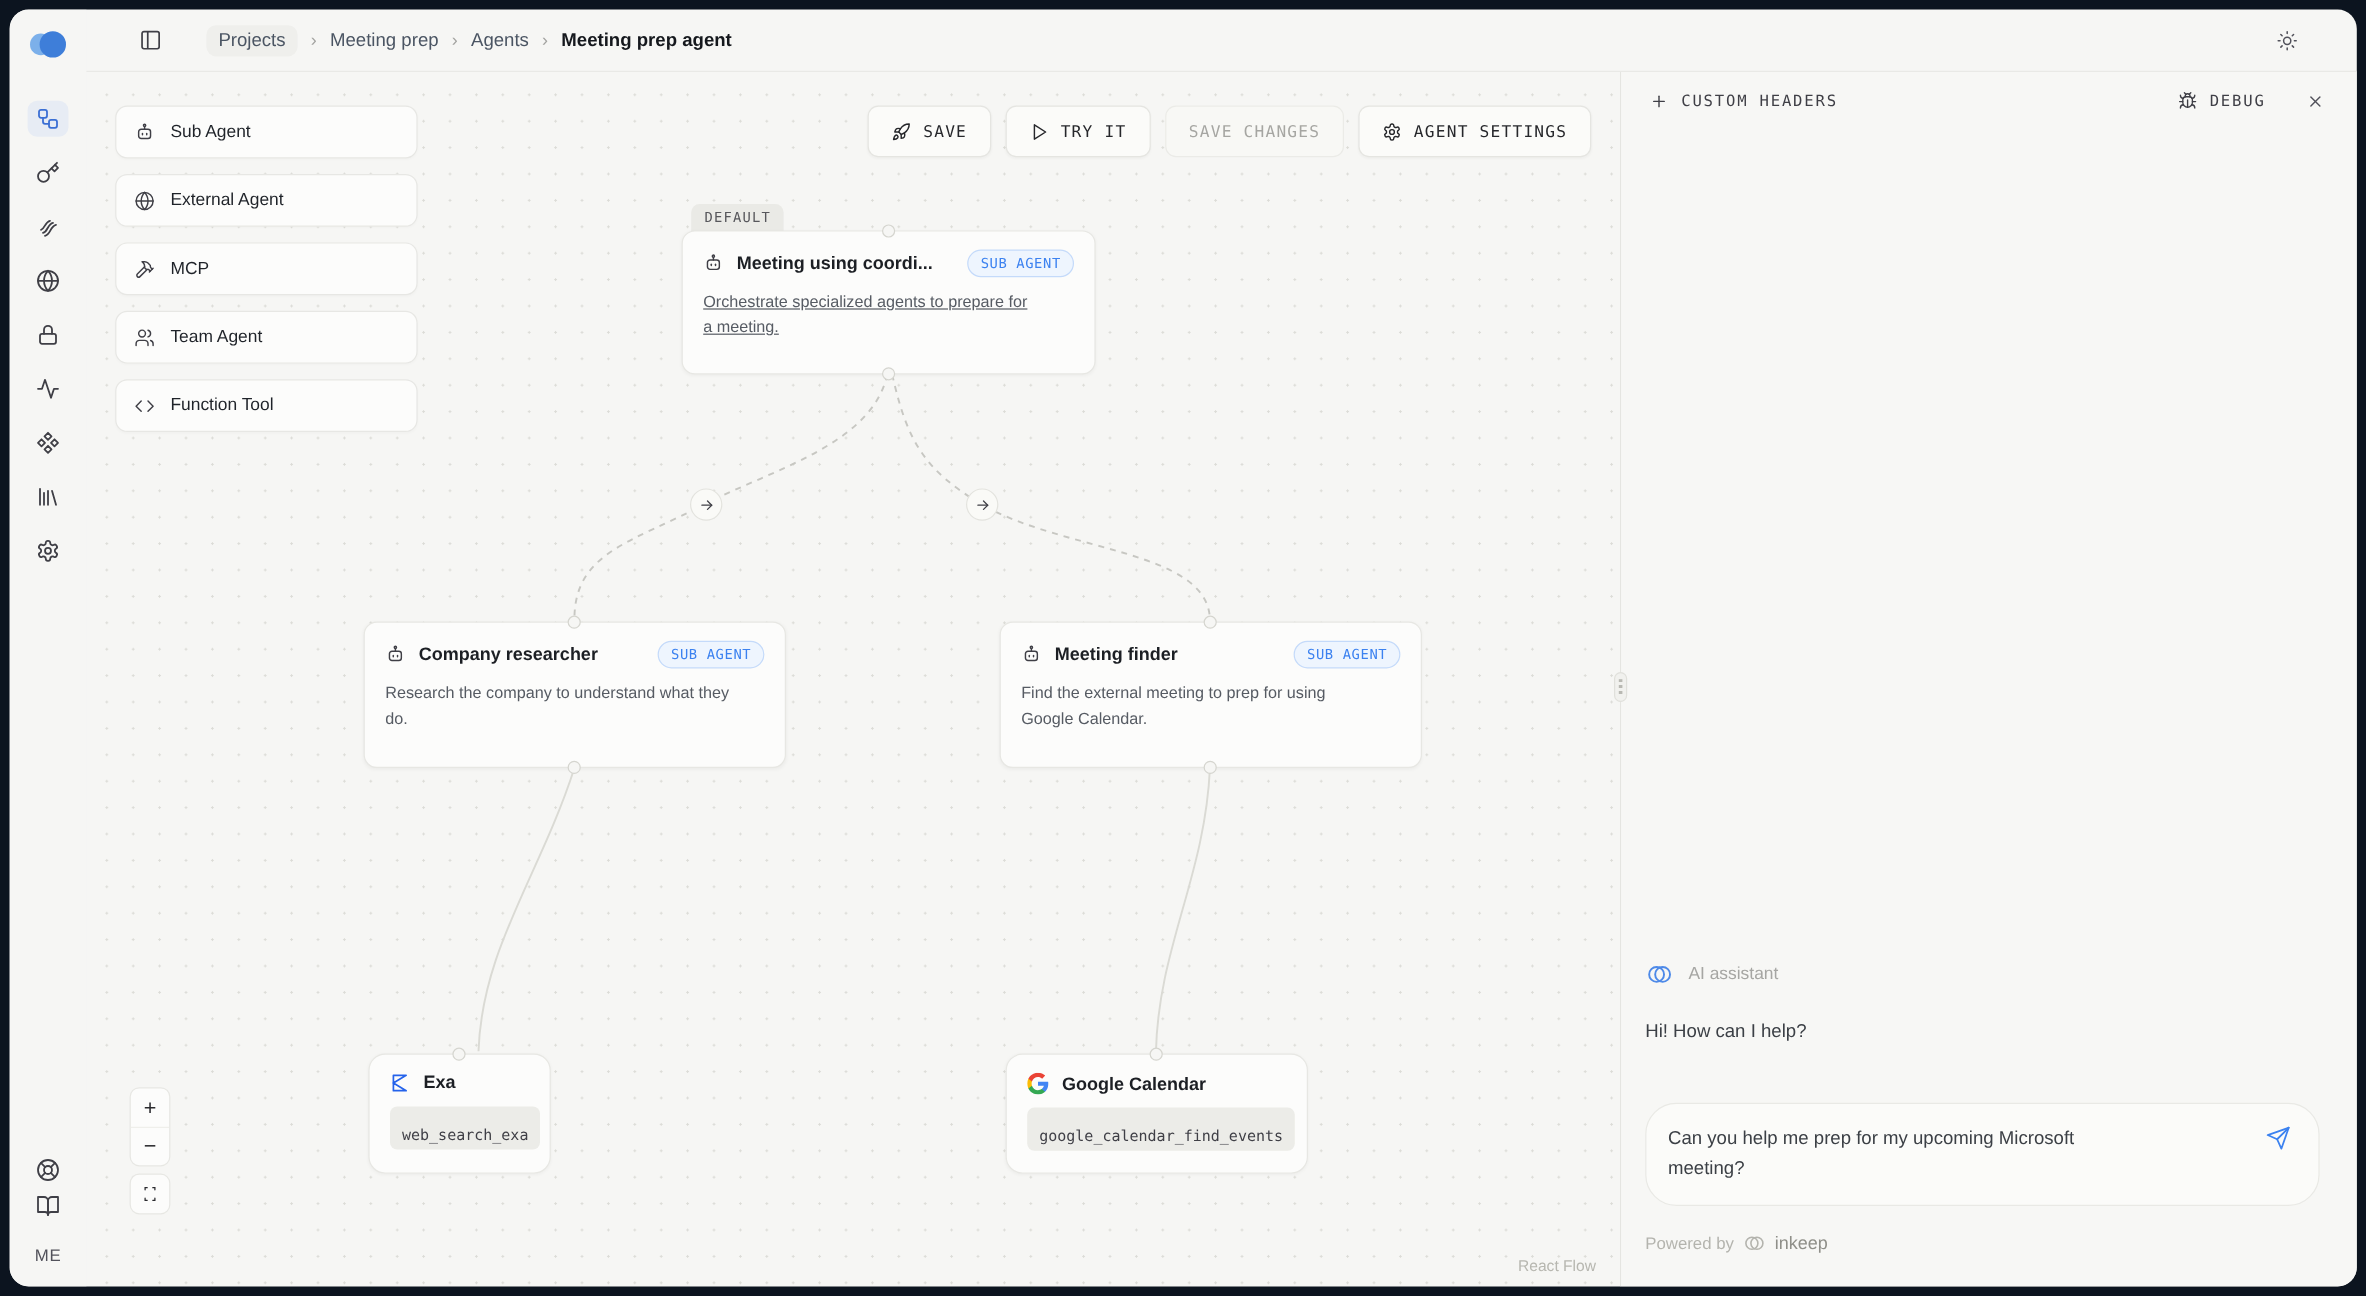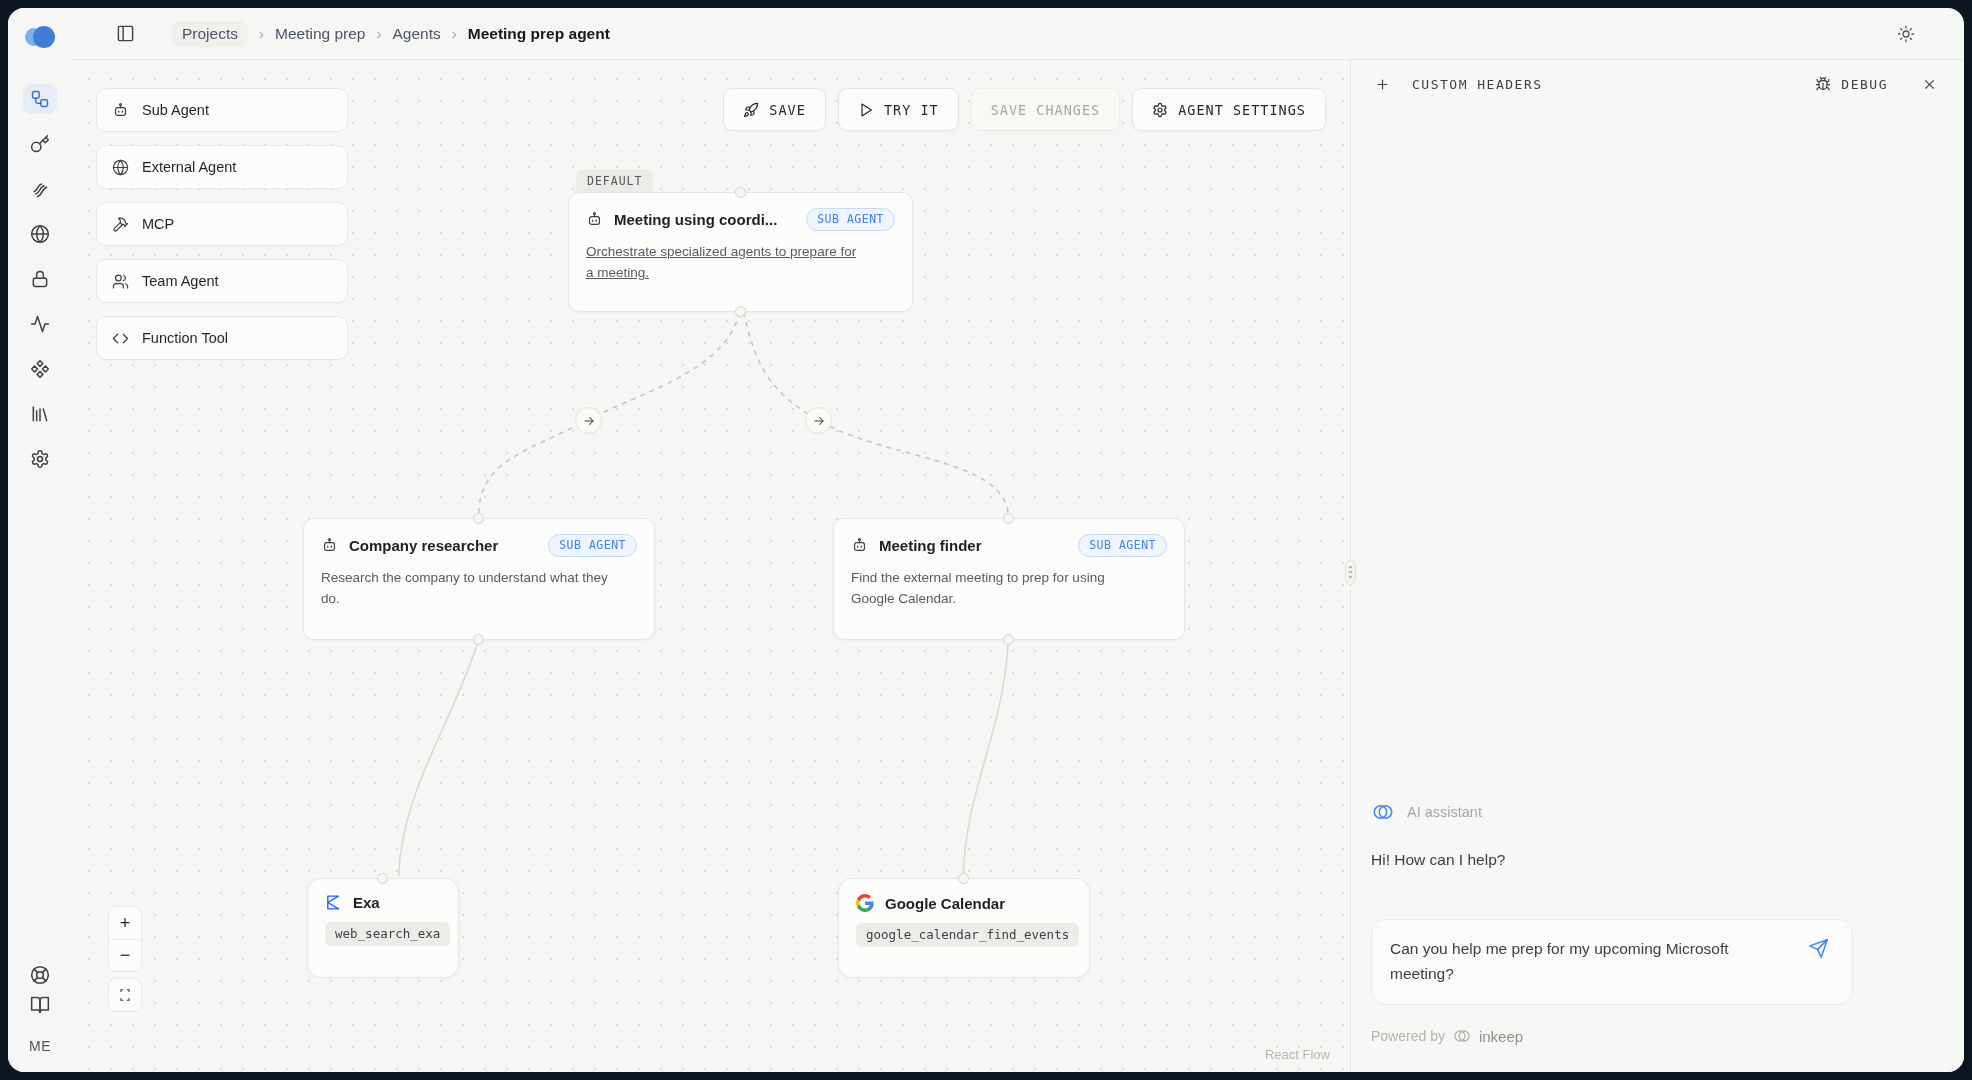--- a/index.html
+++ b/index.html
@@ -67,53 +67,53 @@
   .node-title { font-size:15px; font-weight:700; color:#1c1f24; white-space:nowrap; }
   .badge { margin-left:auto; font-family:"DejaVu Sans Mono", monospace; font-size:11.5px; letter-spacing:.5px; color:#3c82f0;
            background:#eef5fe; border:1px solid #c4dafa; border-radius:999px; padding:3px 10px 4px; white-space:nowrap; }
   .node-desc { margin-top:11px; font-size:13.5px; line-height:1.55; color:#565b63; }
   .default-tab { position:absolute; z-index:3; font-family:"DejaVu Sans Mono", monospace; font-size:11.5px; letter-spacing:1px;
                  color:#57575c; background:#eaeae6; border-radius:7px 7px 0 0; padding:4px 11px 6px; }
   .handle { position:absolute; width:11px; height:11px; border-radius:50%; background:#f6f6f4; border:1.5px solid #d5d5cf; z-index:5; }
   .handle.t { top:-6px; left:50%; margin-left:-6px; }
   .handle.b { bottom:-6px; left:50%; margin-left:-6px; }
   .tool-chip { display:inline-block; margin-top:11px; font-family:"DejaVu Sans Mono", monospace; font-size:12.5px; color:#3f3f46;
-               background:#ececе8; background:#ecece8; padding:4px 10px 5px; border-radius:6px; }
+               background:#ececе8; background:#ecece8; padding:16px 10px 5px; border-radius:6px; }
 
   .zoom-controls { position:absolute; left:36px; bottom:60px; z-index:6; display:flex; flex-direction:column; gap:6px; }
   .zc-group { background:#fcfcfb; border:1px solid #e7e7e3; border-radius:8px; overflow:hidden; display:flex; flex-direction:column; }
   .zc-btn { width:32px; height:32px; display:flex; align-items:center; justify-content:center; cursor:pointer; color:#2a2a2e; font-size:18px; }
   .zc-btn + .zc-btn { border-top:1px solid #efefeb; }
   .zc-btn svg { width:14px; height:14px; stroke:#2a2a2e; stroke-width:1.8; fill:none; stroke-linecap:round; }
   .rf-attribution { position:absolute; right:20px; bottom:10px; font-size:13px; color:#b7b7b0; z-index:6; cursor:pointer; }
 
   
   .divider { position:relative; width:1px; background:#e5e5e1; flex:0 0 1px; }
   .drag-handle { position:absolute; top:500px; left:-5px; width:11px; height:25px; background:#f1f1ee; border:1px solid #e0e0db;
                  border-radius:6px; display:flex; align-items:center; justify-content:center; cursor:col-resize; z-index:9; }
   .drag-handle span { display:block; width:3px; height:13px; background:repeating-linear-gradient(#b9b9b3 0 2px, transparent 2px 5px); }
 
   
   .right-panel { width:613px; flex:0 0 613px; background:#f7f7f5; position:relative; display:flex; flex-direction:column; }
   .rp-header { height:48px; display:flex; align-items:center; padding:0 24px; }
-  .rp-h-left { display:flex; align-items:center; gap:22px; cursor:pointer; }
+  .rp-h-left { display:flex; align-items:center; gap:11px; cursor:pointer; }
   .rp-h-left svg { width:15px; height:15px; stroke:#3f3f46; stroke-width:1.9; fill:none; stroke-linecap:round; }
   .rp-label { font-family:"DejaVu Sans Mono", monospace; font-size:13px; letter-spacing:1.5px; color:#3f3f46; }
   .rp-h-right { margin-left:auto; display:flex; align-items:center; gap:30px; }
   .debug-btn { display:flex; align-items:flex-end; gap:10px; cursor:pointer; }
   .debug-btn svg { width:16px; height:16px; stroke:#3f3f46; stroke-width:1.7; fill:none; stroke-linecap:round; stroke-linejoin:round; }
   .close-btn { width:22px; height:22px; display:flex; align-items:center; justify-content:center; cursor:pointer; }
   .close-btn svg { width:15px; height:15px; stroke:#52525b; stroke-width:1.9; fill:none; stroke-linecap:round; }
 
   .chat-block { margin-top:auto; padding:0 20px 26px; }
   .assistant-row { display:flex; align-items:center; gap:12px; margin-bottom:27px; }
   .assistant-row svg { width:24px; height:24px; }
   .assistant-label { font-size:14.5px; color:#a6a6a3; }
   .greeting { font-size:15.5px; color:#3c4046; margin-bottom:50px; }
-  .chat-input { width:482px; background:#fbfbf9; border:1px solid #e9e9e5; border-radius:14px; padding:17px 18px; position:relative; cursor:text; }
+  .chat-input { width:562px; background:#fbfbf9; border:1px solid #e9e9e5; border-radius:26px; padding:17px 18px; position:relative; cursor:text; }
   .chat-input-text { font-size:15.5px; line-height:1.6; color:#3c4046; max-width:382px; }
   .send-btn { position:absolute; right:20px; top:18px; width:24px; height:24px; cursor:pointer; }
   .send-btn svg { width:21px; height:21px; stroke:#3c82f0; stroke-width:1.7; fill:none; stroke-linecap:round; stroke-linejoin:round; }
   .powered { display:flex; align-items:center; gap:7px; margin-top:21px; cursor:pointer; }
   .powered-text { font-size:14px; color:#b4b4ae; }
   .powered svg { width:20px; height:20px; }
   .brand-text { font-size:15px; color:#8f8f89; }
 </style>
 </head>
 <body>

